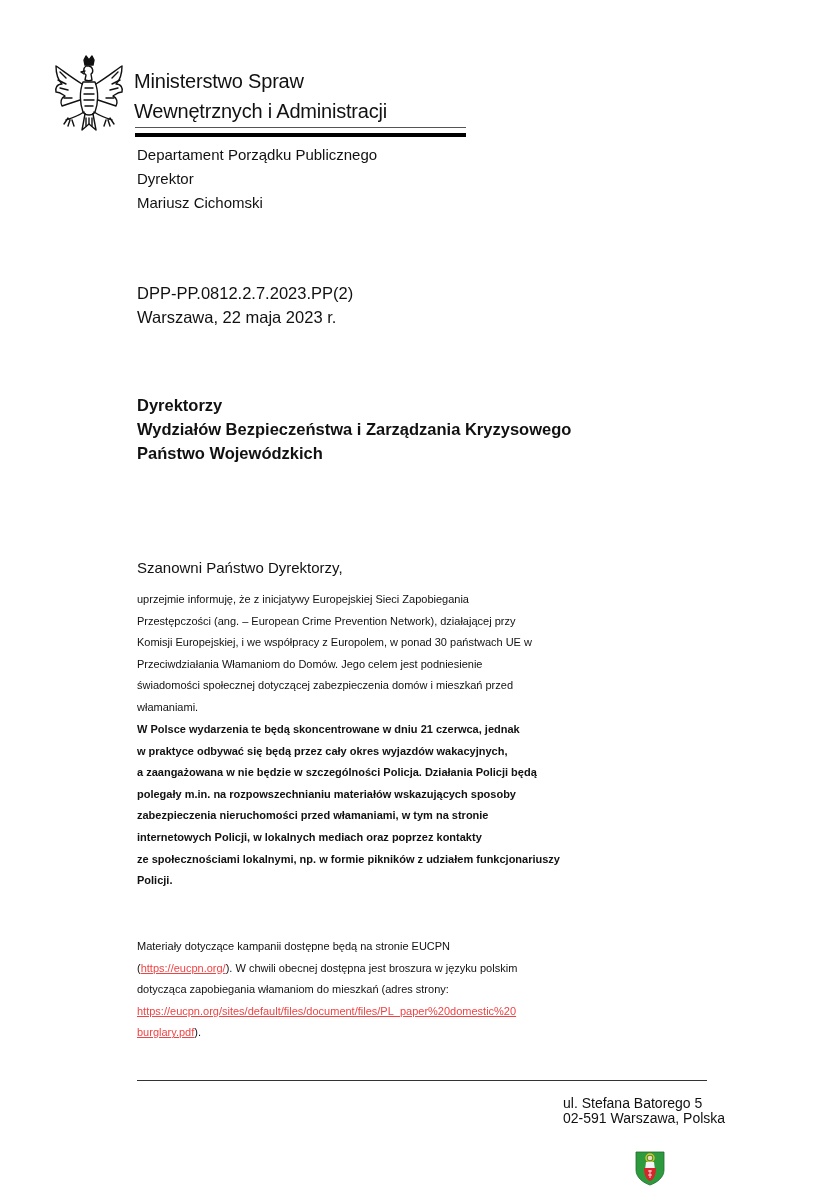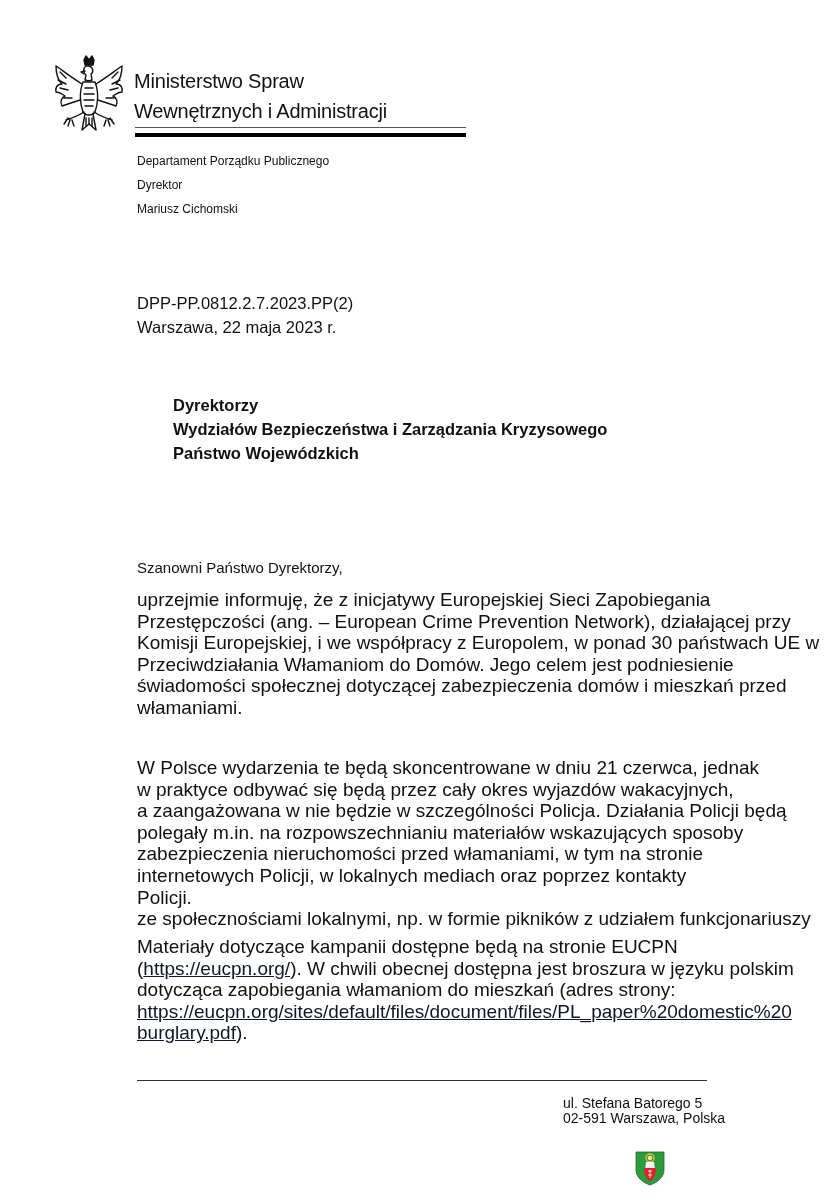--- a/index.html
+++ b/index.html
@@ -3,31 +3,31 @@
   <meta charset="utf-8">
   <style>
     html, body { margin: 0; padding: 0; background: #ffffff; }
     body { width: 837px; height: 1200px; position: relative; overflow: hidden;
            font-family: "Liberation Sans", "DejaVu Sans", sans-serif; color: #111; }
     .abs { position: absolute; }
     .eagle { left: 52px; top: 54px; width: 74px; height: 84px; }
     .ministry { left: 134px; top: 58px; font-size: 20px; line-height: 30px; color: #111; letter-spacing: -0.2px; margin-top: 8px; }
     .rule-thin { left: 135px; top: 127px; width: 331px; height: 1px; background: #555; }
     .rule-thick { left: 135px; top: 133px; width: 331px; height: 4px; background: #000; }
-    .sender { left: 137px; top: 149px; font-size: 12px; line-height: 24px; }
-    .ref { left: 137px; top: 291px; font-size: 16.5px; line-height: 24px; }
+    .sender { left: 137px; top: 143px; font-size: 15px; line-height: 24px; }
+    .ref { left: 137px; top: 281px; font-size: 16.5px; line-height: 24px; }
     .recipient { left: 137px; top: 393px; font-size: 16.5px; line-height: 24px; }
-    .recipient .b { font-weight: bold; margin-left: 36px; }
+    .recipient .b { font-weight: bold; }
     .salutation { left: 137px; top: 557px; font-size: 15px; line-height: 22px; }
-    .para { left: 137px; width: 570px; font-size: 19px; line-height: 21.6px; }
+    .para { left: 137px; width: 570px; font-size: 11px; line-height: 21.6px; }
     .p1 { top: 589px; }
-    .p2 { top: 757px; }
+    .p2 { top: 719px; font-weight: bold; }
     .p3 { top: 936px; }
     .para .line { display: block; white-space: nowrap; }
-    .link { text-decoration: underline; color: #0f172a; cursor: pointer; }
+    .link { text-decoration: underline; color: #ef4444; cursor: pointer; }
     .footer-rule { left: 137px; top: 1080px; width: 570px; height: 1px; background: #333; }
     .address { left: 563px; top: 1096px; font-size: 14px; line-height: 15px; }
     .crest { left: 634px; top: 1150px; width: 32px; height: 36px; }
   </style>
 </head>
 <body>
 
 <div class="abs eagle">
   <svg viewBox="0 0 74 84" width="74" height="84">
     <g fill="none" stroke="#111" stroke-width="1.4" stroke-linejoin="round" stroke-linecap="round">
@@ -88,22 +88,22 @@
   <span class="line">włamaniami.</span>
 </div>
 
 <div class="abs para p2">
   <span class="line">W Polsce wydarzenia te będą skoncentrowane w dniu 21 czerwca, jednak</span>
   <span class="line">w praktyce odbywać się będą przez cały okres wyjazdów wakacyjnych,</span>
   <span class="line">a zaangażowana w nie będzie w szczególności Policja. Działania Policji będą</span>
   <span class="line">polegały m.in. na rozpowszechnianiu materiałów wskazujących sposoby</span>
   <span class="line">zabezpieczenia nieruchomości przed włamaniami, w tym na stronie</span>
   <span class="line">internetowych Policji, w lokalnych mediach oraz poprzez kontakty</span>
+  <span class="line">ze społecznościami lokalnymi, np. w formie pikników z udziałem funkcjonariuszy</span>
   <span class="line">Policji.</span>
-  <span class="line">ze społecznościami lokalnymi, np. w formie pikników z udziałem funkcjonariuszy</span>
 </div>
 
 <div class="abs para p3">
   <span class="line">Materiały dotyczące kampanii dostępne będą na stronie EUCPN</span>
   <span class="line"><span>(</span><a class="link">https://eucpn.org/</a><span>). W chwili obecnej dostępna jest broszura w języku polskim</span></span>
   <span class="line">dotycząca zapobiegania włamaniom do mieszkań (adres strony:</span>
   <span class="line"><a class="link">https://eucpn.org/sites/default/files/document/files/PL_paper%20domestic%20</a></span>
   <span class="line"><a class="link">burglary.pdf</a><span>).</span></span>
 </div>
 

